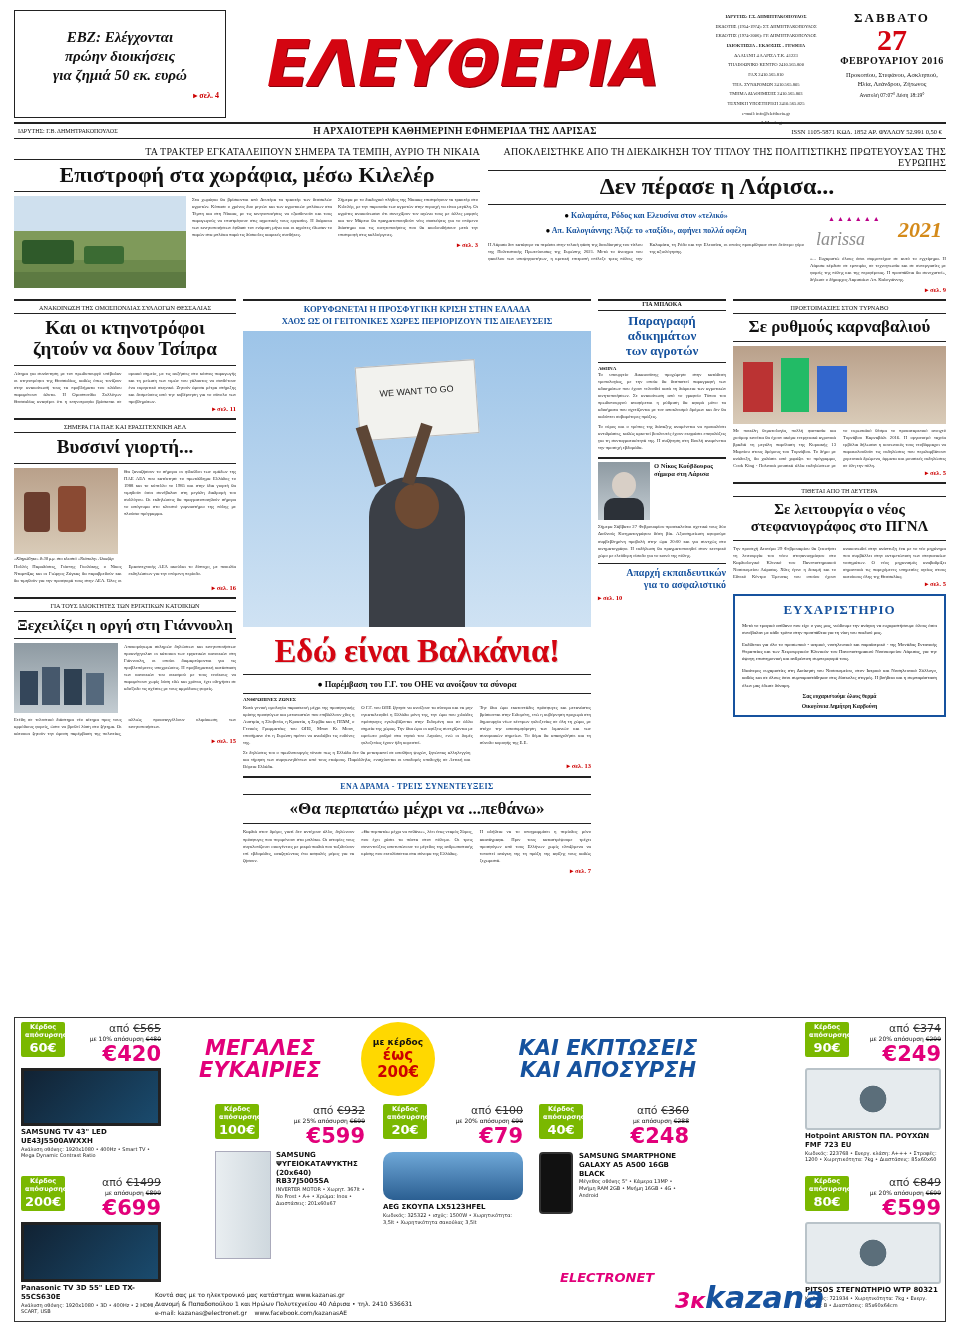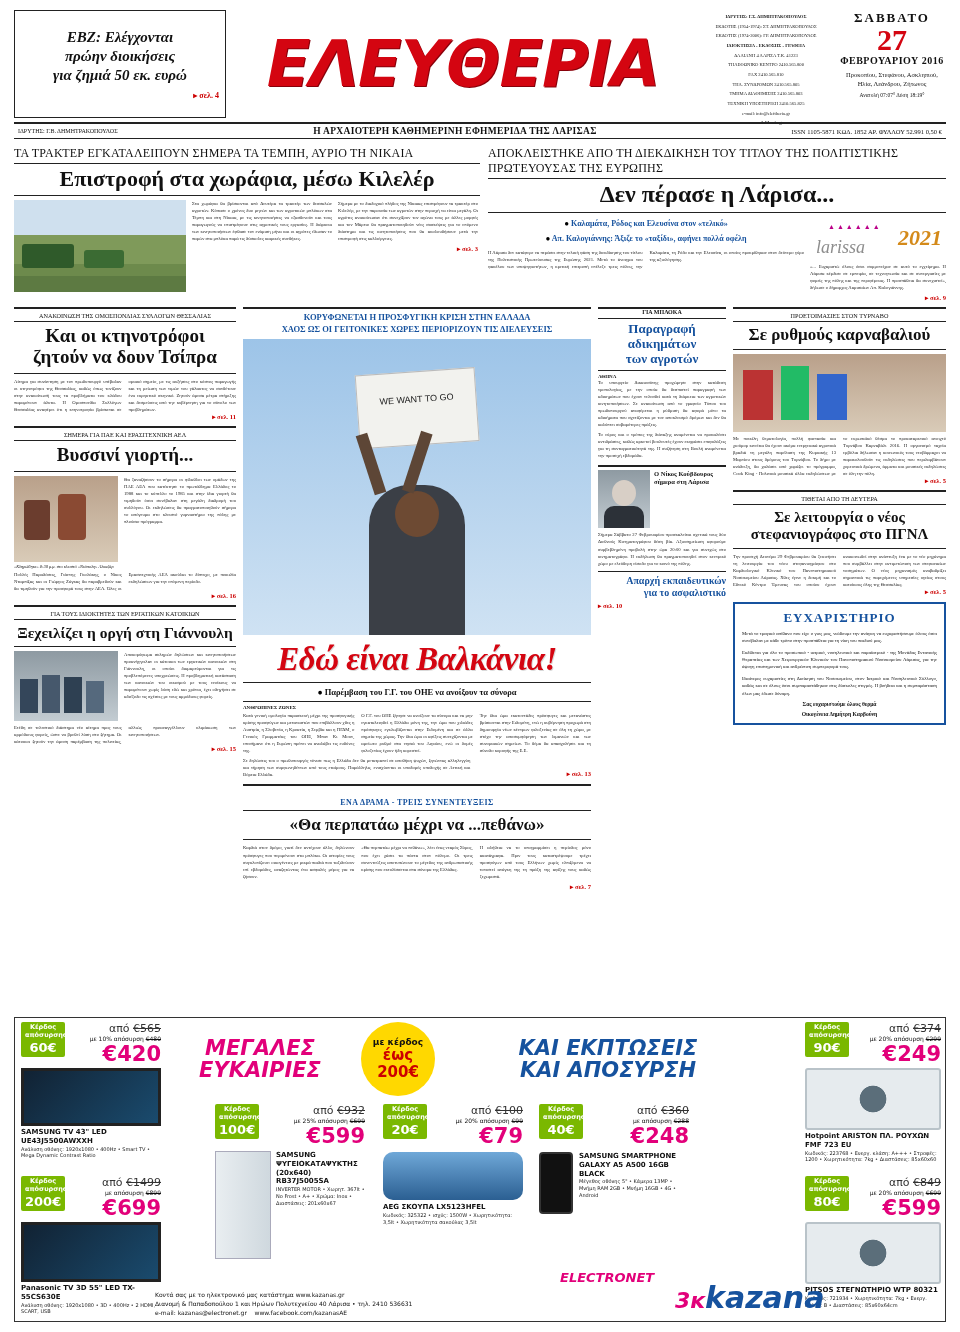--- a/index.html
+++ b/index.html
@@ -46,21 +46,21 @@
     margin-top:4px; border-top:2px solid #222; border-bottom:1px solid #222;
     display:flex; align-items:center; font-size:7px; padding:2px 4px; gap:10px;
   }
   .mast-bar .mb-left { width:180px; font-size:6px; }
   .mast-bar .mb-mid { flex:1; text-align:center; font-weight:bold; font-size:9.5px; letter-spacing:0.3px; }
   .mast-bar .mb-right { width:230px; text-align:right; font-size:6.5px; }
 
   
   .hr { border-top:1px solid #222; }
   .hr2 { border-top:2px solid #222; }
-  .kicker { font-size:12px; text-align:left; letter-spacing:0.2px; padding:3px 0 2px; }
+  .kicker { font-size:10px; text-align:right; letter-spacing:0.2px; padding:3px 0 2px; }
   .headline { font-weight:bold; line-height:1.08; }
   .body-text { font-size:4.7px; line-height:1.5; text-align:justify; color:#222; }
   .ref { color:#c00; font-size:6.5px; font-weight:bold; }
   .ref::before { content:"\25B8  "; }
   .photo { background:#b9c7cf; position:relative; overflow:hidden; }
   .photo.sky { background:linear-gradient(#9dc4e8,#cfe2f3); }
   .photo.field { background:linear-gradient(#cfe0ee 0 38%, #7f9a5a 38% 70%, #6d8a4c 70% 100%); }
   .photo.grey { background:linear-gradient(#8e9aa2,#c3ccd2); }
   .photo.warm { background:linear-gradient(#b9a08a,#d9cbb8); }
 
@@ -83,21 +83,21 @@
   .sec-head { font-weight:bold; text-align:center; line-height:1.1; }
 
   .c1h1 { font-size:19px; padding:4px 0 5px; }
   .c1h2 { font-size:19px; padding:4px 0 5px; }
   .c1h3 { font-size:15.5px; padding:4px 0 5px; }
 
   .two-col-text { column-count:2; column-gap:7px; }
 
   .center-kicker { font-size:8.5px; font-weight:bold; color:#16529e; text-align:center; line-height:1.35; padding:3px 2px 4px; }
   .big-red {
-    color:#d40511; font-weight:bold; font-style:italic; font-size:33px;
+    color:#d40511; font-weight:bold; font-size:33px;
     text-align:center; letter-spacing:-0.5px; padding:6px 0 4px;
     text-shadow:1px 1px 0 rgba(0,0,0,.15);
   }
   .bullet-line { font-size:8px; font-weight:bold; text-align:center; padding:2px 0 4px; }
   .bullet-line::before { content:"\25CF  "; color:#000; }
   .c3-head { font-size:13px; text-align:center; line-height:1.15; padding:3px 2px; font-weight:bold; }
   .c3-sub { font-size:6px; text-align:center; font-weight:bold; padding-bottom:3px; }
 
   .thanks-box { border:2px solid #16529e; padding:6px 7px; margin-top:6px; }
   .thanks-title { color:#16529e; font-weight:bold; text-align:center; font-size:13px; letter-spacing:1px; padding-bottom:4px; }
@@ -315,21 +315,21 @@
         <div class="body-text" style="flex:1">Κατά γενική ομολογία παρασκευή μέχρι της προσφυγικής κρίσης προσφύγων και μεταναστών που επιβάλλουν χθες η Αυστρία, η Σλοβενία, η Κροατία, η Σερβία και η ΠΓΔΜ, ο Γενικός Γραμματέας του ΟΗΕ, Μπαν Κι Μουν, επεσήμανε ότι η Ευρώπη πρέπει να αναλάβει τις ευθύνες της.</div>
         <div class="body-text" style="flex:1">Ο Γ.Γ. του ΟΗΕ ζήτησε να ανοίξουν τα σύνορα και να μην εγκαταλειφθεί η Ελλάδα μόνη της, την ώρα που χιλιάδες πρόσφυγες εγκλωβίζονται στην Ειδομένη και σε άλλα σημεία της χώρας. Την ίδια ώρα οι αφίξεις συνεχίζονται με αμείωτο ρυθμό στα νησιά του Αιγαίου, ενώ οι δομές φιλοξενίας έχουν ήδη κορεστεί.</div>
         <div class="body-text" style="flex:1">Την ίδια ώρα εκατοντάδες πρόσφυγες και μετανάστες βρίσκονται στην Ειδομένη, ενώ η κυβέρνηση προχωρά στη δημιουργία νέων κέντρων φιλοξενίας σε όλη τη χώρα, με στόχο την αποσυμφόρηση των λιμανιών και των συνοριακών σημείων. Το θέμα θα απασχολήσει και τη σύνοδο κορυφής της Ε.Ε.</div>
       </div>
       <div style="display:flex;gap:7px;margin-top:3px">
         <div class="body-text" style="flex:2">Σε δηλώσεις του ο πρωθυπουργός τόνισε πως η Ελλάδα δεν θα μετατραπεί σε αποθήκη ψυχών, ζητώντας αλληλεγγύη και τήρηση των συμφωνηθέντων από τους εταίρους. Παράλληλα, ενισχύονται οι υποδομές υποδοχής σε Αττική και Βόρεια Ελλάδα.</div>
         <div class="ref" style="flex:1;text-align:right;align-self:flex-end">σελ. 13</div>
       </div>
 
       <div class="hr2" style="margin-top:6px"></div>
-      <div class="interview-kicker" style="padding-top:12px">ΕΝΑ ΔΡΑΜΑ - ΤΡΕΙΣ ΣΥΝΕΝΤΕΥΞΕΙΣ</div>
+      <div class="interview-kicker" style="padding-top:4px">ΕΝΑ ΔΡΑΜΑ - ΤΡΕΙΣ ΣΥΝΕΝΤΕΥΞΕΙΣ</div>
       <div class="hr" style="margin-top:3px"></div>
       <div class="interview-head">«Θα περπατάω μέχρι να ...πεθάνω»</div>
       <div class="hr" style="margin-bottom:4px"></div>
       <div style="display:flex;gap:7px">
         <div class="body-text" style="flex:1">Καρδιά στον δρόμο, γιατί δεν αντέχουν άλλο, δηλώνουν πρόσφυγες που περιμένουν στα μπλόκα. Οι ιστορίες τους συγκλονίζουν: οικογένειες με μικρά παιδιά που ταξιδεύουν επί εβδομάδες, αναζητώντας ένα ασφαλές μέρος για να ζήσουν.</div>
         <div class="body-text" style="flex:1">«Θα περπατάω μέχρι να πεθάνω», λέει ένας νεαρός Σύρος, που έχει χάσει τα πάντα στον πόλεμο. Οι τρεις συνεντεύξεις αποτυπώνουν το μέγεθος της ανθρωπιστικής κρίσης που εκτυλίσσεται στα σύνορα της Ελλάδας.</div>
         <div style="flex:1">
           <div class="body-text">Η αλήθεια να το υπογραμμίσει η περίοδος μόνο ακατάγραφα. Πριν τους καταστρέψουμε τρέχει προσφύγων από τους Ελλήνων χωρίς ελπιζόμενα να τονιστεί ανάγκη της τη πράξη της αφίξης τους καθώς ξεχωριστά.</div>
           <div class="ref" style="text-align:right;margin-top:3px">σελ. 7</div>
         </div>

